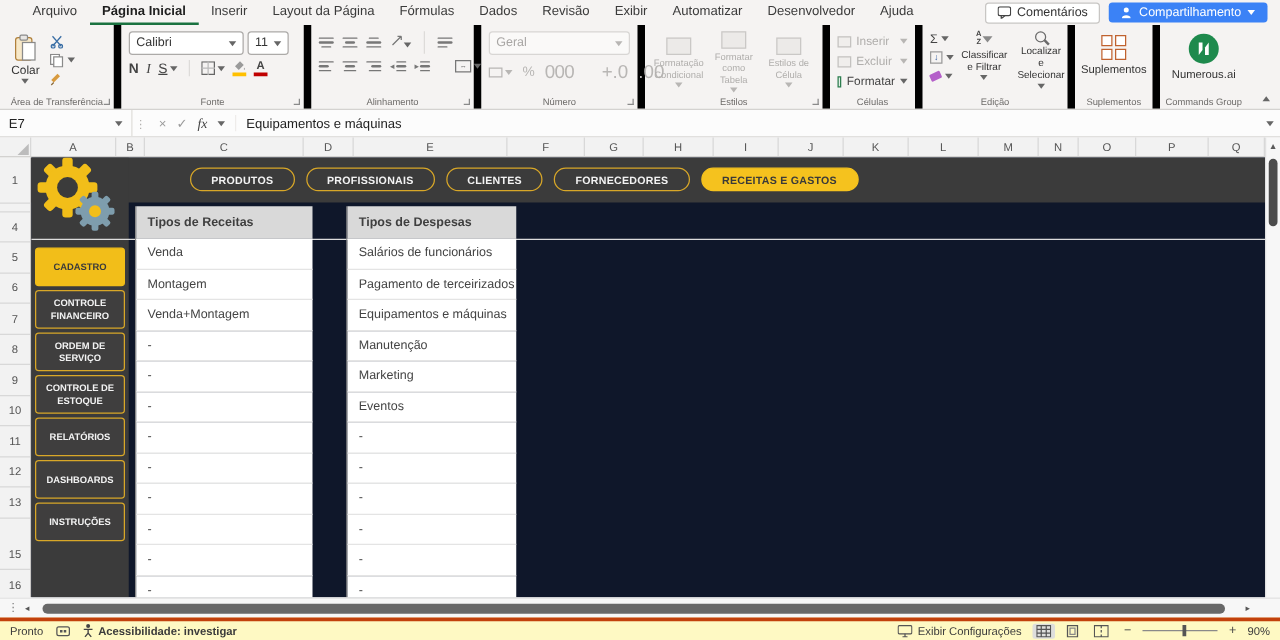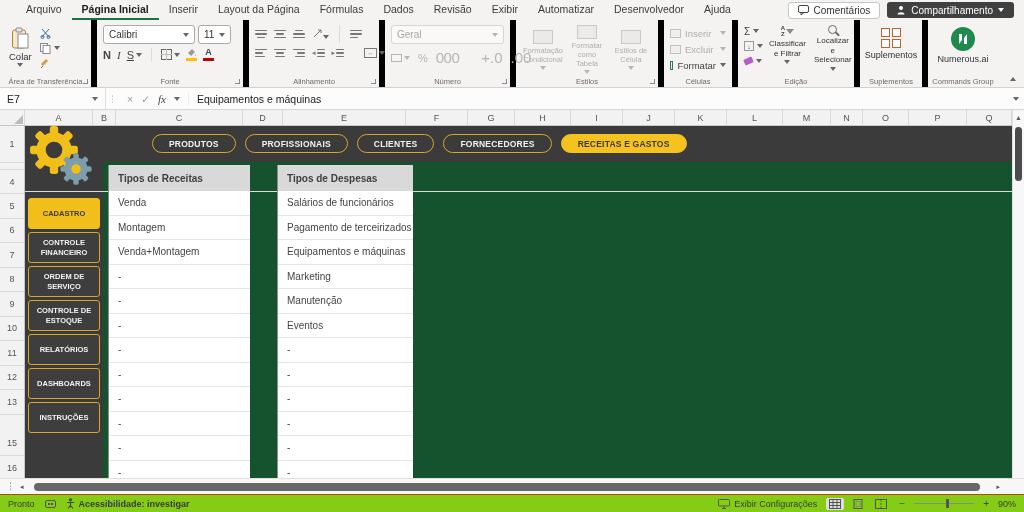--- a/index.html
+++ b/index.html
@@ -7,21 +7,21 @@
   body { font-family:"Liberation Sans",sans-serif; overflow:hidden; background:#fff; }
   .app { position:relative; width:1024px; height:512px; background:#fff; overflow:hidden; }
 
   
   #menubar { position:absolute; left:0; top:0; width:1024px; height:20px; background:#f5f3f2; display:flex; align-items:stretch; }
   .mtabs { display:flex; padding-left:16px; }
   .mtab { padding:0 10px; font-size:10.5px; color:#3b3b3b; display:flex; align-items:center; border-bottom:2.5px solid transparent; cursor:default; white-space:nowrap; }
   .mtab.active { font-weight:bold; color:#1e1e1e; border-bottom-color:#1a7240; }
   .mright { margin-left:auto; display:flex; gap:7px; padding-right:10px; align-items:center; }
   .btn-comments { display:flex; gap:5px; align-items:center; border:1px solid #c8c6c4; background:#fff; border-radius:3px; padding:2px 9px; font-size:10px; color:#333; }
-  .btn-share { display:flex; gap:5px; align-items:center; background:#404040; color:#fff; border-radius:3px; padding:2.5px 10px; font-size:10px; }
+  .btn-share { display:flex; gap:5px; align-items:center; background:#3b82f6; color:#fff; border-radius:3px; padding:2.5px 10px; font-size:10px; }
   .chev { width:0; height:0; border-left:3px solid transparent; border-right:3px solid transparent; border-top:4px solid #666; display:inline-block; }
   .chev.white { border-top-color:#fff; }
   .chev.dis { border-top-color:#b8b6b4; }
   .chevup { width:0; height:0; border-left:3px solid transparent; border-right:3px solid transparent; border-bottom:4px solid #666; display:inline-block; }
 
   
   #ribbon { position:absolute; left:0; top:20px; width:1024px; height:68px; background:#f5f3f2; border-bottom:1px solid #d4d2d0; display:flex; overflow:hidden; }
   .rg { position:relative; border-right:6px solid #000000; padding:5px 6px 13px; flex-shrink:0; }
   .rg-label { position:absolute; bottom:1px; left:0; right:0; text-align:center; font-size:7.5px; color:#6e6c6a; white-space:nowrap; }
   .launcher { position:absolute; bottom:3px; right:3px; width:5px; height:5px; border-right:1px solid #8a8a8a; border-bottom:1px solid #8a8a8a; }
@@ -78,21 +78,21 @@
 
   
   #colheads { position:absolute; left:0; top:110px; width:1012px; height:16px; display:flex; background:#f2f2f2; border-bottom:1px solid #c9c7c5; }
   .corner { width:25px; flex-shrink:0; position:relative; border-right:1px solid #d8d8d8; }
   .corner::after { content:""; position:absolute; right:1px; bottom:1px; border-left:9px solid transparent; border-bottom:9px solid #bcbcbc; }
   .colh { border-right:1px solid #d8d8d8; font-size:9px; color:#555; display:flex; align-items:center; justify-content:center; flex-shrink:0; }
   #rowheads { position:absolute; left:0; top:126px; width:25px; height:352px; background:#f2f2f2; border-right:1px solid #c9c7c5; overflow:hidden; }
   .rowh { border-bottom:1px solid #d8d8d8; font-size:9px; color:#555; display:flex; align-items:center; justify-content:center; }
 
   
-  #sheet { position:absolute; left:25px; top:126px; width:987px; height:352px; background:#14532d; overflow:hidden; }
+  #sheet { position:absolute; left:25px; top:126px; width:987px; height:352px; background:#0f172a; overflow:hidden; }
   .darkband { position:absolute; left:0; top:0; right:0; height:36px; background:#3b3b3b; }
   .sidebar { position:absolute; left:0; top:0; width:78px; height:352px; background:#3b3b3b; }
   .logo { position:relative; height:66px; }
   .navpills { position:absolute; left:127px; top:8px; display:flex; gap:9px; }
   .navpill { height:19px; border:1px solid #d8a728; border-radius:11px; background:transparent; color:#f2f2f2; font-size:8.5px; font-weight:bold; display:flex; align-items:center; padding:0 16px; letter-spacing:.2px; white-space:nowrap; }
   .navpill.active { background:#f5c21e; border-color:#f5c21e; color:#3a3a3a; }
   .sbbtns { position:absolute; left:0; top:72px; right:0; display:flex; flex-direction:column; gap:3px; align-items:center; }
   .sbbtn { width:72px; min-height:31px; border:1px solid #d8a728; border-radius:3px; background:#3f3e3e; color:#f2f2f2; font-size:7.5px; font-weight:bold; display:flex; align-items:center; justify-content:center; text-align:center; line-height:1.3; padding:2px; }
   .sbbtn.active { background:#f2be19; border-color:#f2be19; color:#3b3b3b; }
   .hline { position:absolute; left:0; top:65px; right:0; height:1px; background:#dcdcdc; }
@@ -104,21 +104,21 @@
 
   
   #vscroll { position:absolute; right:0; top:110px; width:12px; height:368px; background:#f7f7f7; border-left:1px solid #e1e1e1; }
   .varr { height:15px; text-align:center; font-size:7px; color:#5a5a5a; line-height:15px; }
   .vthumb { position:absolute; top:17px; left:2px; width:7px; height:54px; background:#4c4c4c; border-radius:4px; }
   #hscroll { position:absolute; left:0; top:478px; width:1024px; height:16px; background:#f7f7f7; border-top:1px solid #e1e1e1; }
   .hdots { position:absolute; left:6px; top:2px; font-size:9px; color:#777; }
   .harrL { position:absolute; left:20px; top:4px; font-size:7px; color:#555; }
   .harrR { position:absolute; right:24px; top:4px; font-size:7px; color:#555; }
   .hthumb { position:absolute; left:34px; top:4px; width:946px; height:8px; background:#686868; border-radius:4px; }
-  #statusbar { position:absolute; left:0; top:494px; width:1024px; height:18px; background:#84cc16; border-top:1px solid #c2410c; display:flex; align-items:center; font-size:9px; color:#3b3b3b; }
+  #statusbar { position:absolute; left:0; top:494px; width:1024px; height:18px; background:#fef9c3; border-top:3px solid #c2410c; display:flex; align-items:center; font-size:9px; color:#3b3b3b; }
   .sleft { display:flex; align-items:center; gap:10px; padding-left:8px; }
   .sright { margin-left:auto; display:flex; align-items:center; gap:9px; padding-right:8px; }
   .accgrp { display:flex; align-items:center; gap:4px; font-weight:bold; }
   .dispgrp { display:flex; align-items:center; gap:4px; }
   .viewics { display:flex; align-items:center; gap:5px; }
   .viewic { padding:1px 3px; border-radius:2px; display:flex; align-items:center; }
   .viewic.pressed { background:#dededc; }
   .ztrack { width:60px; height:1px; background:#8a8a8a; position:relative; }
   .zthumb { position:absolute; left:32px; top:-4px; width:3px; height:9px; background:#555; }
   .macroic { width:11px; height:8px; border:1px solid #555; border-radius:2px; position:relative; }
@@ -567,22 +567,22 @@
         </div>
     </div>
 
     <div class="sheet-table" id="table-despesas">
       <div class="thead">Tipos de Despesas</div>
       <div>
 
       <div class="trow">Salários de funcionários</div>
           <div class="trow">Pagamento de terceirizados</div>
           <div class="trow">Equipamentos e máquinas</div>
+          <div class="trow">Manutenção</div>
           <div class="trow">Marketing</div>
-          <div class="trow">Manutenção</div>
           <div class="trow">Eventos</div>
           <div class="trow">-</div>
           <div class="trow">-</div>
           <div class="trow">-</div>
           <div class="trow">-</div>
           <div class="trow">-</div>
           <div class="trow">-</div>
         </div>
     </div>
   </div>

